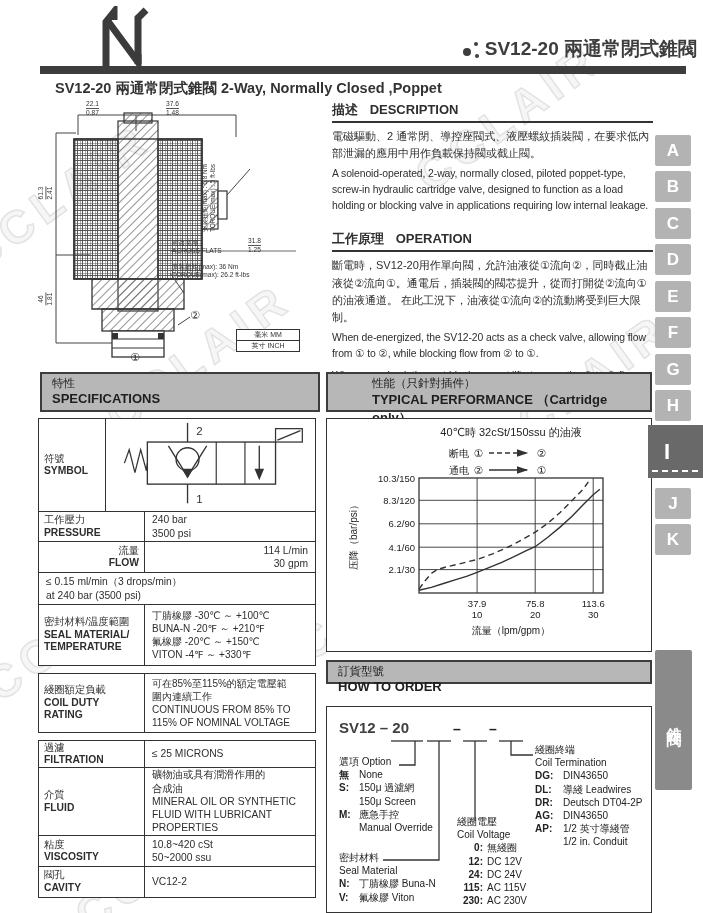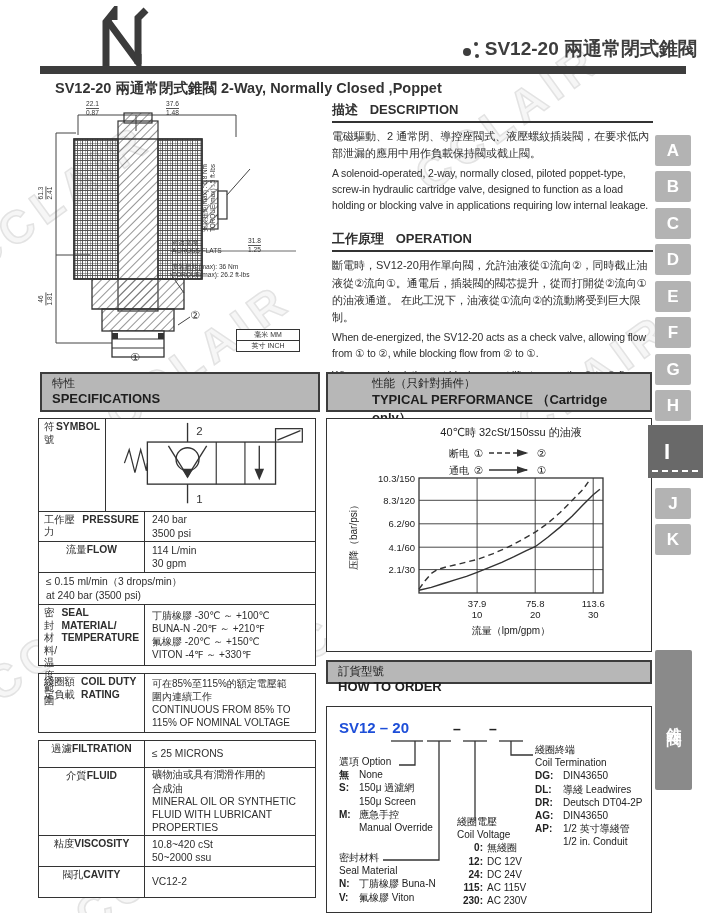--- a/index.html
+++ b/index.html
@@ -47,41 +47,41 @@
   .spec-head{left:40px;top:372px;width:280px;height:40px;}
   .perf-head{left:326px;top:372px;width:326px;height:40px;padding-left:44px;}
   .order-head{left:326px;top:660px;width:326px;height:24px;}
   
   .spec-table{position:absolute;left:38px;top:418px;width:278px;z-index:1;}
   .spec-row{display:flex;border:1.5px solid #333;box-sizing:border-box;background:#fff;margin-top:-1.5px;}
   .spec-row.gap{margin-top:7px;}
   .spec-row:first-child{margin-top:0;}
   .spec-cell{box-sizing:border-box;}
   .spec-label{width:106px;border-right:1.4px solid #333;padding:2px 5px;display:flex;
-              flex-direction:row;justify-content:center;}
+              flex-direction:column;justify-content:center;}
   .spec-label .zh{font-size:10.3px;line-height:12.5px;}
   .spec-label .en{font-size:10.3px;font-weight:bold;line-height:12.5px;}
   .spec-value{flex:1;padding:2px 7px;display:flex;flex-direction:column;justify-content:center;
               font-size:10.3px;line-height:13.3px;}
   .spec-row--symbol{height:94px;}
-  .spec-row--pressure{height:32px;} .spec-row--flow{height:32px;}
+  .spec-row--pressure{height:32px;} .spec-row--flow{height:32px;text-align:right;}
   .spec-row--leakage{height:34px;} .spec-row--seal{height:62px;}
   .spec-row--seal .spec-value{font-size:10px;line-height:13px;}
   .spec-row--coil-duty{height:60px;}
   .spec-row--coil-duty .spec-value{font-size:10px;line-height:13px;}
   .spec-row--filtration{height:28px;} .spec-row--fluid{height:70px;}
   .spec-row--viscosity{height:32px;} .spec-row--cavity{height:32px;}
   .spec-symbol{align-items:center;justify-content:center;}
   
   .chart-box{position:absolute;left:326px;top:418px;width:326px;height:234px;border:1.6px solid #333;
              box-sizing:border-box;z-index:1;background:#fff;}
   
   .order-box{position:absolute;left:326px;top:706px;width:326px;height:207px;border:1.6px solid #333;
              box-sizing:border-box;z-index:1;background:#fff;}
-  .model-code{position:absolute;left:12px;top:12px;font-size:15px;font-weight:bold;color:#1d4ed8;}
+  .model-code{position:absolute;left:12px;top:12px;font-size:15px;font-weight:bold;color:#404040;}
   .model-dash{position:absolute;top:14px;font-size:14px;font-weight:bold;color:#222;}
   .md1{left:126px;} .md2{left:162px;}
   .order-connectors{position:absolute;left:0;top:0;}
   .og{position:absolute;font-size:10px;line-height:13.2px;color:#222;}
   .og-title{white-space:nowrap;}
   .og .code{font-weight:bold;display:inline-block;margin-right:4px;}
   .og-option{left:12px;top:48px;} .og-seal{left:12px;top:144px;}
   .og-voltage{left:130px;top:108px;} .og-termination{left:208px;top:36px;}
   .og-option .code,.og-seal .code{min-width:16px;}
   .og-voltage .code{min-width:26px;text-align:right;}

